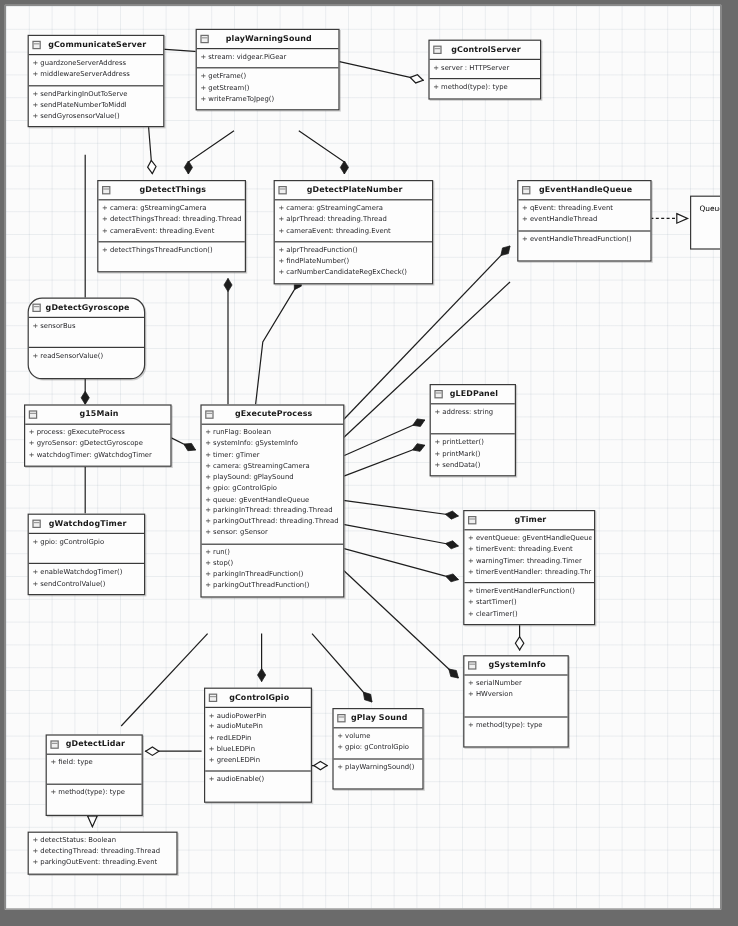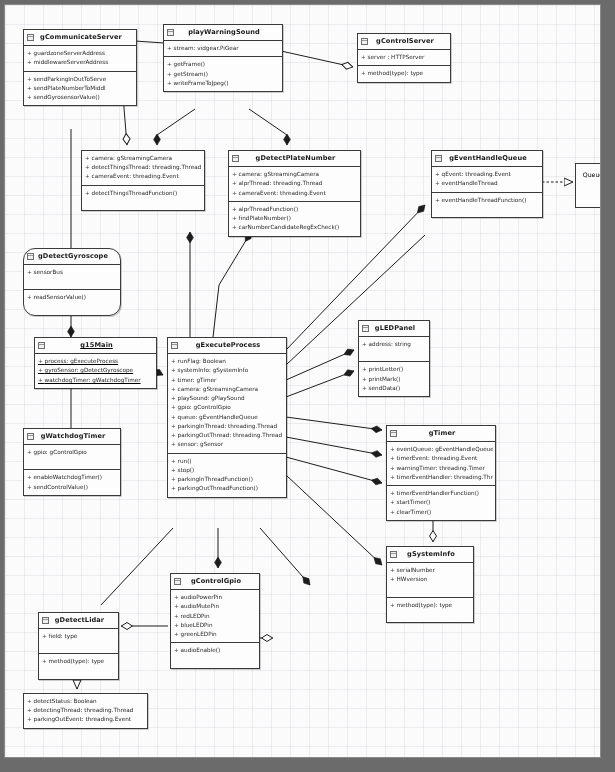--- a/index.html
+++ b/index.html
@@ -134,20 +134,24 @@
     </div>
     <div class="sec">
       <div class="row">server : HTTPServer</div>
     </div>
     <div class="sec">
       <div class="row">method(type): type</div>
     </div>
   </div>
 
   <div class="cls" style="left:76px;top:145px;width:122px;">
+    <div class="hdr">
+      <span class="ic"></span>
+      <span>gDetectThings</span>
+    </div>
     <div class="sec">
       <div class="row">camera: gStreamingCamera</div>
       <div class="row">detectThingsThread: threading.Thread</div>
       <div class="row">cameraEvent: threading.Event</div>
     </div>
     <div class="sec">
       <div class="row">detectThingsThreadFunction()</div>
       <div class="empty"></div>
     </div>
   </div>
@@ -196,21 +200,21 @@
     <div class="sec">
       <div class="row">sensorBus</div>
       <div class="empty"></div>
     </div>
     <div class="sec">
       <div class="row">readSensorValue()</div>
       <div class="empty"></div>
     </div>
   </div>
 
-  <div class="cls" style="left:29px;top:332px;width:121px;text-decoration:underline;">
+  <div class="cls" style="left:15px;top:332px;width:121px;">
     <div class="hdr">
       <span class="ic"></span>
       <span>g15Main</span>
     </div>
     <div class="sec">
       <div class="row">process: gExecuteProcess</div>
       <div class="row">gyroSensor: gDetectGyroscope</div>
       <div class="row">watchdogTimer: gWatchdogTimer</div>
     </div>
   </div>
@@ -316,20 +320,34 @@
       <div class="row">redLEDPin</div>
       <div class="row">blueLEDPin</div>
       <div class="row">greenLEDPin</div>
     </div>
     <div class="sec">
       <div class="row">audioEnable()</div>
       <div class="empty"></div>
     </div>
   </div>
 
+  <div class="cls" style="left:272px;top:585px;width:74px;">
+    <div class="hdr">
+      <span class="ic"></span>
+      <span>gPlay Sound</span>
+    </div>
+    <div class="sec">
+      <div class="row">volume</div>
+      <div class="row">gpio: gControlGpio</div>
+    </div>
+    <div class="sec">
+      <div class="row">playWarningSound()</div>
+      <div class="empty"></div>
+    </div>
+  </div>
 
   <div class="cls" style="left:33px;top:607px;width:79px;">
     <div class="hdr">
       <span class="ic"></span>
       <span>gDetectLidar</span>
     </div>
     <div class="sec">
       <div class="row">field: type</div>
       <div class="empty"></div>
     </div>

